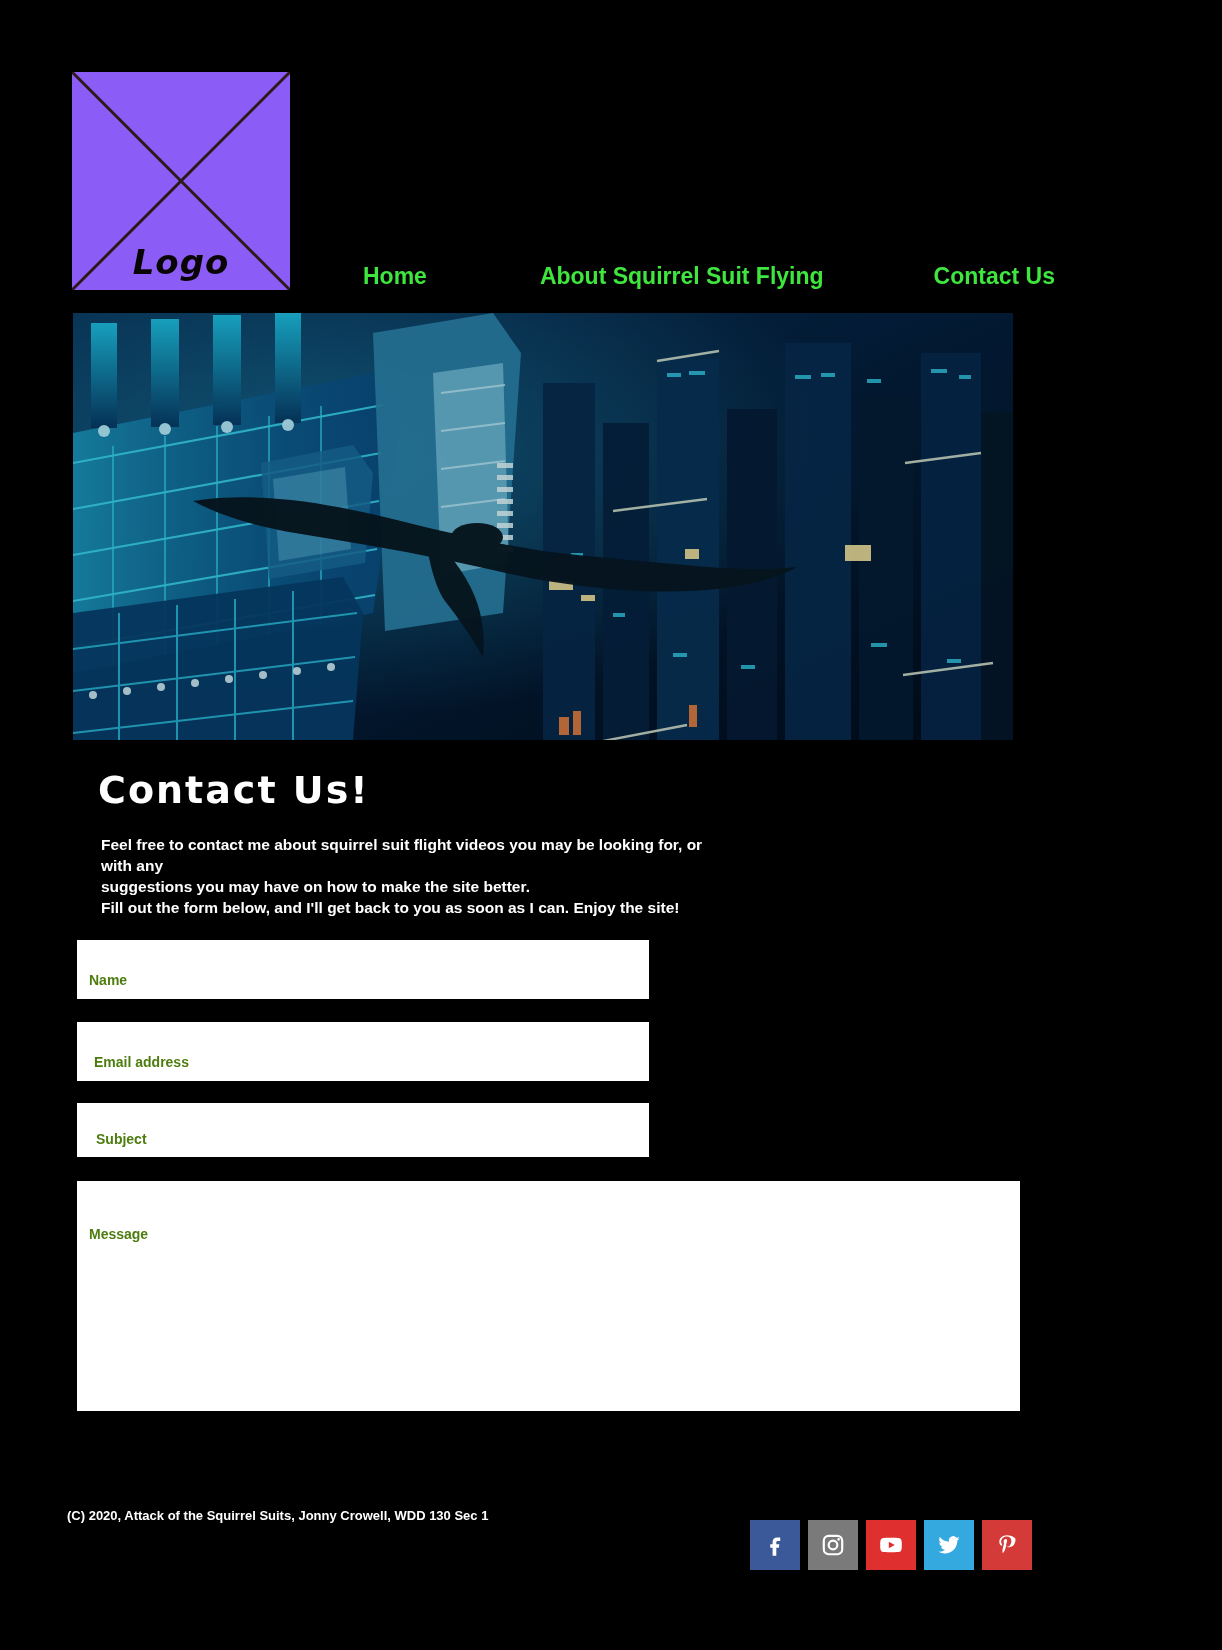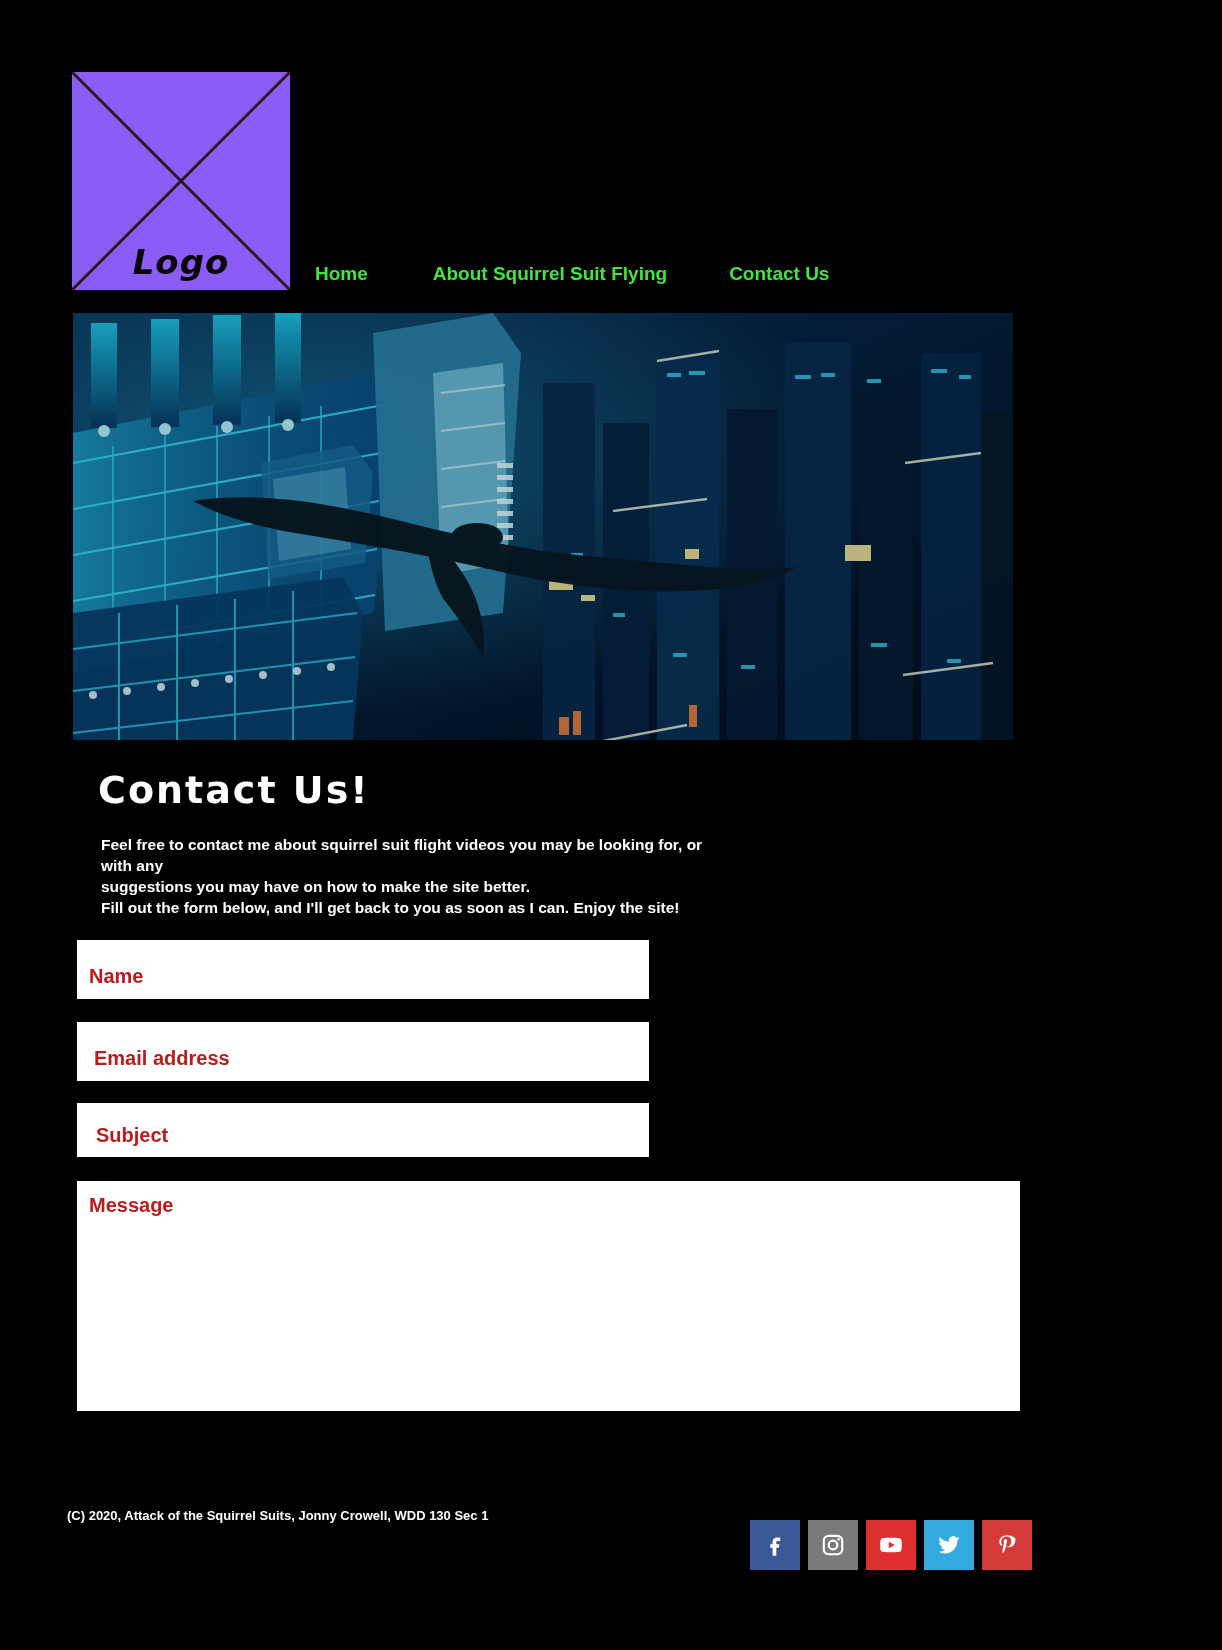--- a/index.html
+++ b/index.html
@@ -40,25 +40,26 @@
 
   .nav {
     position:absolute;
     left:315px; top:263px;
     display:flex;
     align-items:center;
     gap:0px;
   }
   .nav a {
     color:#3ee63e;
-    font-size:19px;
+    font-size:23px;
     font-weight:bold;
     text-decoration:none;
     font-family:"Liberation Sans", sans-serif;
     white-space:nowrap;
+    margin-left:48px;
   }
   .nav a.n0 { margin-right:65px; }
   .nav a.n1 { margin-right:62px; }
 
   
   .hero {
     position:absolute;
     left:73px; top:313px;
     width:940px; height:427px;
     overflow:hidden;
@@ -93,24 +94,25 @@
   
   .form { position:absolute; left:0; top:1014px; width:1222px; }
 
   .field {
     position:absolute;
     background:#ffffff;
     border:1px solid #ffffff;
   }
   .field .lbl {
     position:absolute;
-    color:#b91c1c;
-    font-size:20px;
+    color:#4d7c0f;
+    font-size:14px;
     font-weight:bold;
     font-family:"Liberation Sans", sans-serif;
+    margin-top:32px;
   }
   .f-name   { left:77px; top:-74px;  width:572px; height:59px; }
   .f-name .lbl   { left:11px; bottom:10px; }
   .f-email  { left:77px; top:8px;   width:572px; height:59px; }
   .f-email .lbl  { left:16px; bottom:10px; }
   .f-subject{ left:77px; top:89px;  width:572px; height:54px; }
   .f-subject .lbl{ left:18px; bottom:9px; }
   .f-message{ left:77px; top:167px; width:943px; height:230px; }
   .f-message .lbl{ left:11px; top:12px; }
 

